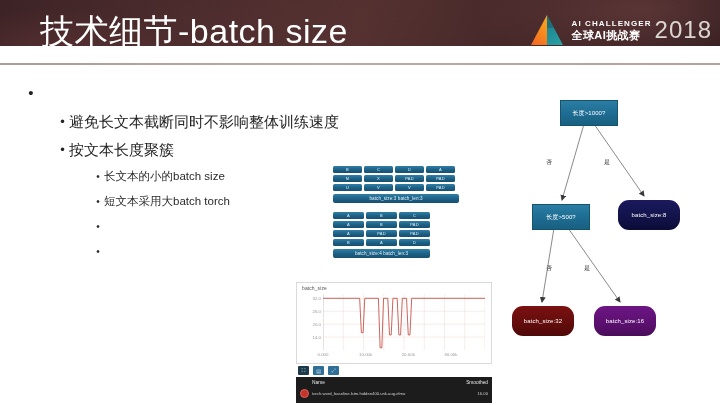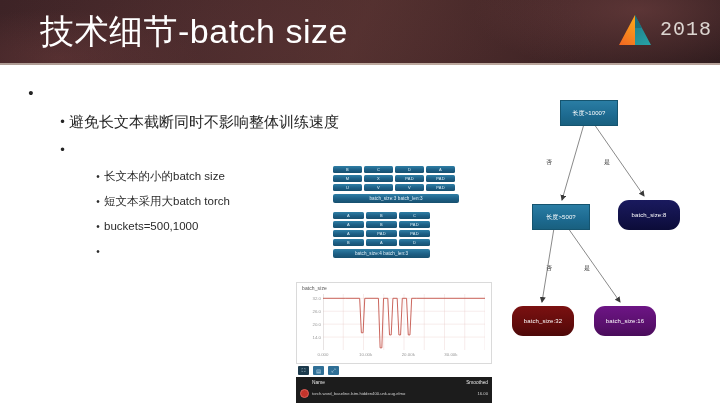--- a/index.html
+++ b/index.html
@@ -6,21 +6,21 @@
   body{
     width:720px;height:405px;overflow:hidden;
     background:#ffffff;
     font-family:"Liberation Sans","DejaVu Sans",sans-serif;
     -webkit-font-smoothing:antialiased;
   }
   .slide{position:relative;width:720px;height:405px;background:#fff;}
 
   
   .header{
-    position:absolute;left:0;top:0;width:720px;height:63px;
+    position:absolute;left:0;top:0;width:720px;height:46px;
     background:
       radial-gradient(ellipse 240px 90px at 640px 10px, rgba(120,70,70,.55), rgba(0,0,0,0) 70%),
       radial-gradient(ellipse 200px 70px at 60px 58px, rgba(110,60,60,.45), rgba(0,0,0,0) 70%),
       linear-gradient(115deg,#3d2326 0%,#4a2b2c 28%,#53312f 50%,#412526 74%,#2e1b1d 100%);
     overflow:hidden;
   }
   .header:after{
     content:"";position:absolute;left:0;top:0;right:0;bottom:0;
     background:radial-gradient(ellipse 420px 120px at 300px 30px, rgba(90,50,52,.35), rgba(0,0,0,0) 72%);
   }
@@ -42,22 +42,22 @@
   .logo-words{display:flex;flex-direction:column;justify-content:center;margin-right:3px;}
   .logo-en{
     color:#ffffff;font-size:8px;font-weight:bold;letter-spacing:1.1px;
     line-height:10px;white-space:nowrap;
   }
   .logo-cn{
     color:#ffffff;font-size:11px;font-weight:bold;letter-spacing:.4px;
     line-height:13px;white-space:nowrap;
   }
   .logo-year{
-    color:#e9e4df;font-size:20px;line-height:26px;font-weight:300;
-    letter-spacing:1px;white-space:nowrap;opacity:.92;font-family:Liberation Mono, monospace;
+    color:#e9e4df;font-size:24px;line-height:26px;font-weight:300;
+    letter-spacing:1px;white-space:nowrap;opacity:.92;
   }
 
   
   .bullets{position:absolute;left:16px;top:78px;width:300px;}
   .b{display:flex;align-items:flex-start;color:#242424;}
   .b .dot{flex:0 0 auto;text-align:center;}
   .b .txt{white-space:nowrap;}
   .lvl1{font-size:17px;line-height:30px;margin-left:8px;}
   .lvl1 .dot{width:14px;font-size:15px;}
   .lvl2{font-size:15px;line-height:28px;margin-left:40px;}
@@ -162,48 +162,52 @@
           <linearGradient id="gR" x1="1" y1="1" x2="0.6" y2="0">
             <stop offset="0" stop-color="#27a3a6"></stop>
               <stop offset="1" stop-color="#1f7f8c"></stop>
           </linearGradient>
         </defs>
         <polygon points="20,2 4,32 20,32" fill="url(#gL)"></polygon>
         <polygon points="20,2 36,32 20,32" fill="url(#gR)"></polygon>
         <polygon points="20,2 27,15 20,15" fill="#1b6b78" opacity="0.85"></polygon>
       </svg>
       <div class="logo-text">
+        <div class="logo-words">
+          <div class="logo-en">AI CHALLENGER</div>
+          <div class="logo-cn">全球AI挑战赛</div>
+        </div>
         <div class="logo-year">2018</div>
       </div>
     </div>
   </div>
   <div class="header-rule"></div>
 
   <div class="bullets">
     <div class="b lvl1">
       <span class="dot">•</span>
     </div>
     <div class="b lvl2">
       <span class="dot">•</span>
       <span class="txt">避免长文本截断同时不影响整体训练速度</span>
     </div>
     <div class="b lvl2">
       <span class="dot">•</span>
+      <span class="txt">按文本长度聚簇</span>
     </div>
     <div class="b lvl3">
       <span class="dot">•</span>
       <span class="txt">长文本的小的batch size</span>
     </div>
     <div class="b lvl3">
       <span class="dot">•</span>
       <span class="txt">短文本采用大batch torch</span>
     </div>
     <div class="b lvl3">
       <span class="dot">•</span>
-      <span class="txt">buckets=500,1000</span>
     </div>
     <div class="b lvl3">
       <span class="dot">•</span>
     </div>
   </div>
 
   <div class="batchfig" style="left:333px;top:166px;width:126px;">
     <div class="bgrid" id="grid0" style="grid-template-columns:repeat(4,29px);">
         <div class="cell">B</div>
         <div class="cell">C</div>

